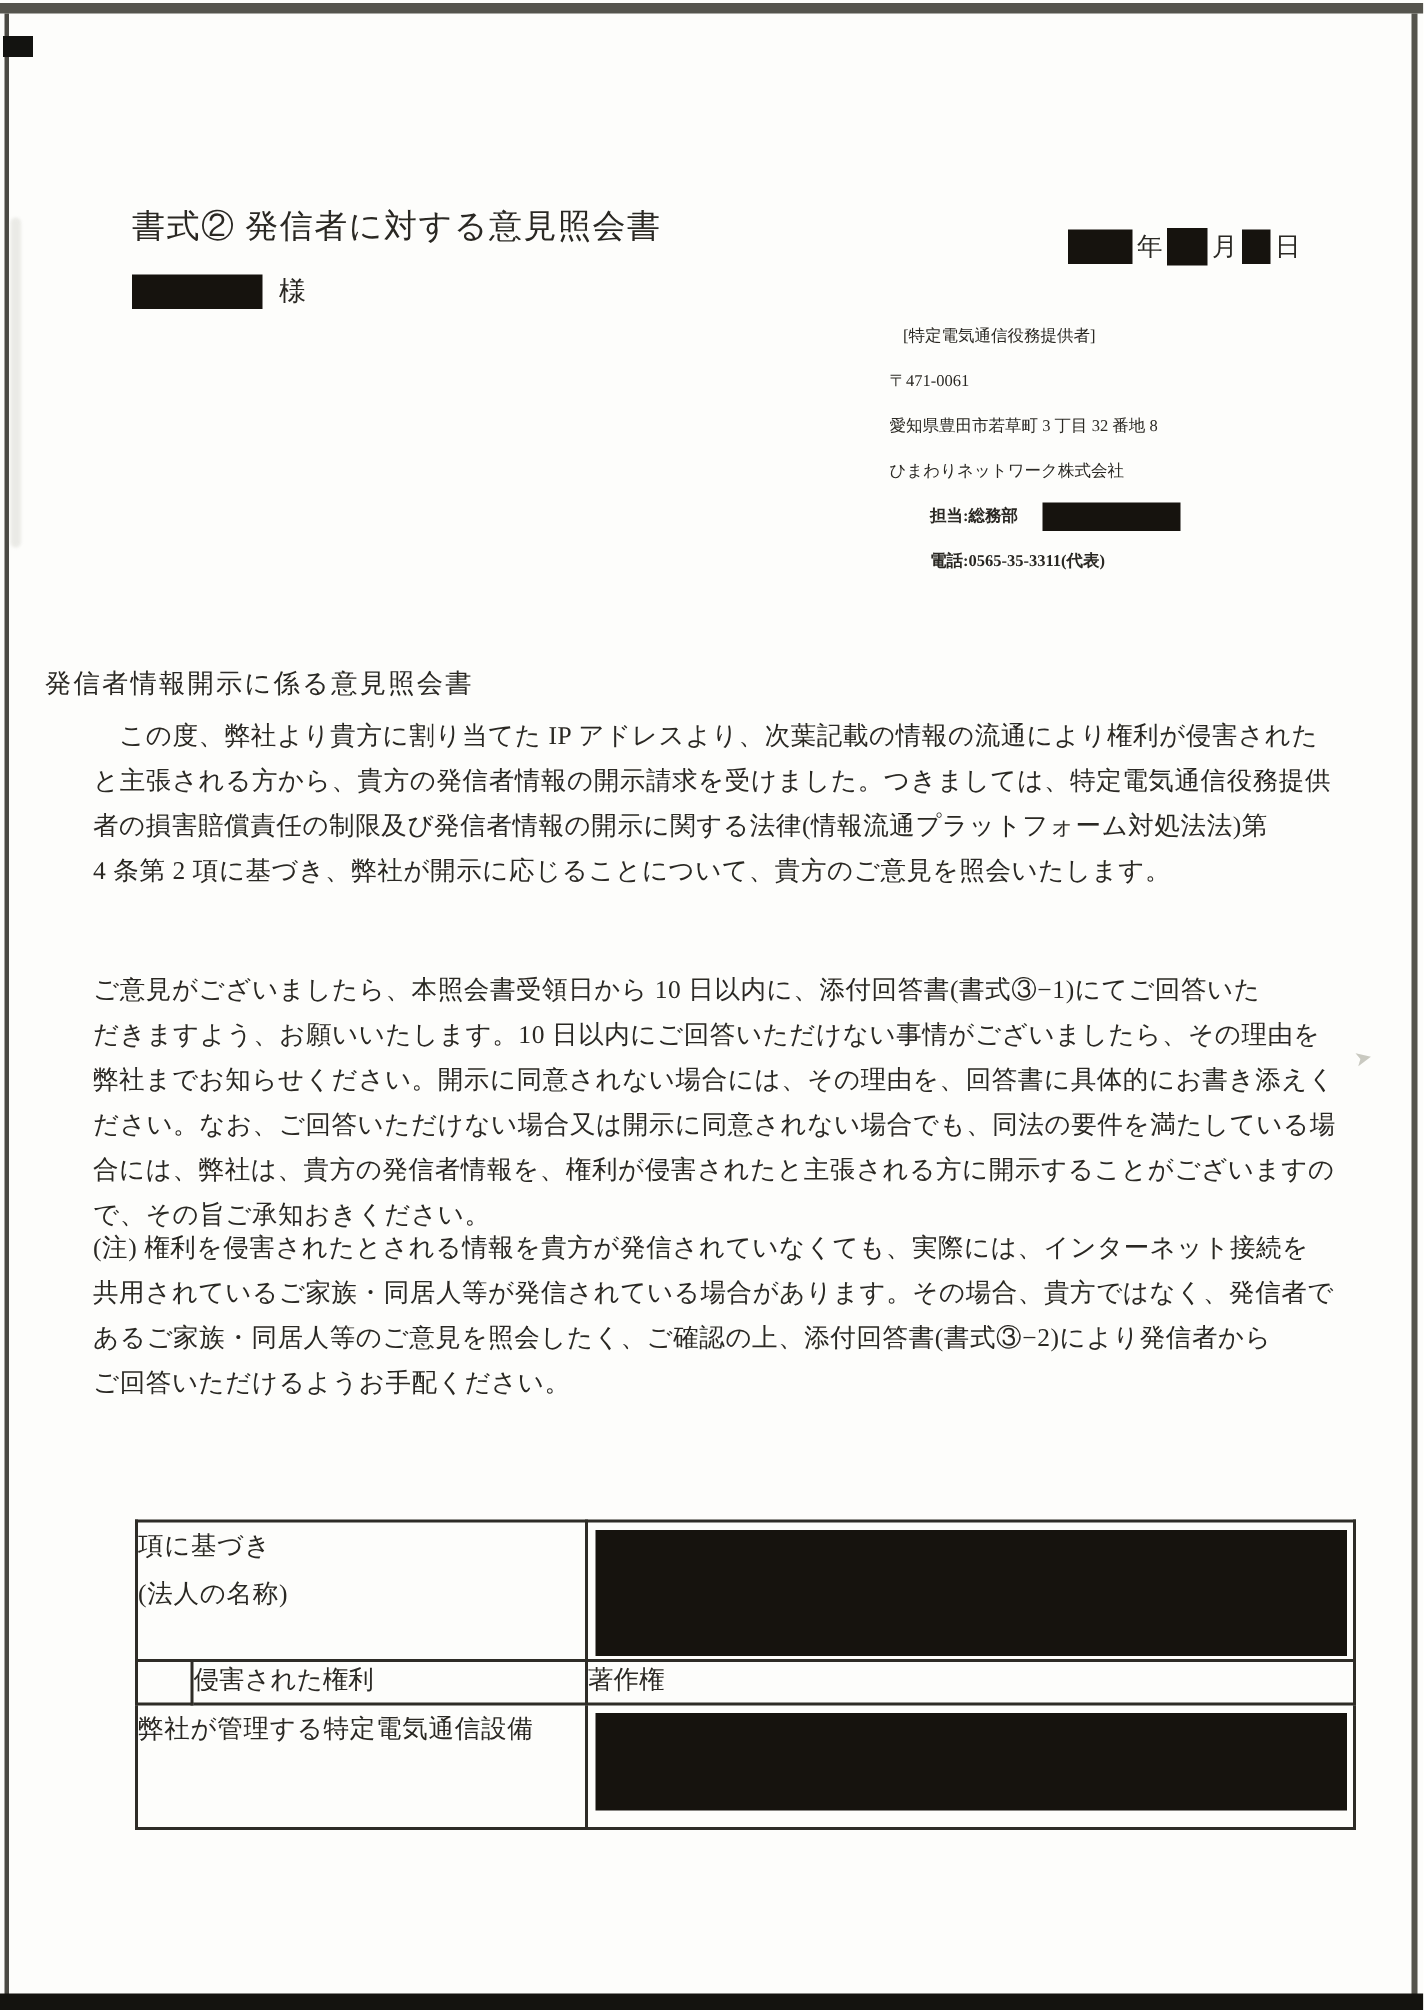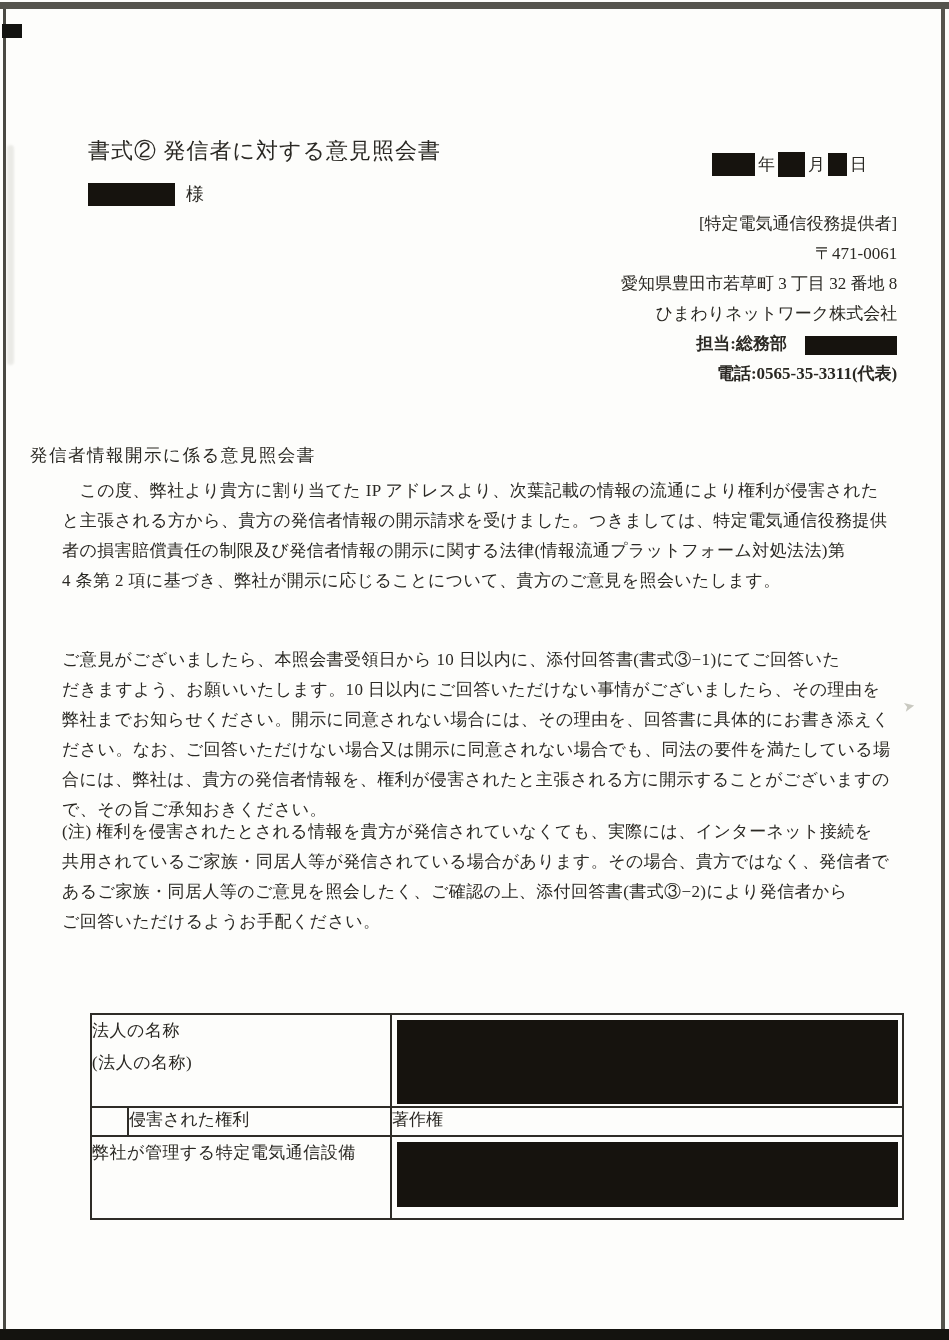--- a/index.html
+++ b/index.html
@@ -24,21 +24,21 @@
 
   .date-line{position:absolute;right:82px;top:152px;display:flex;align-items:center;font-size:17px;}
   .date-line .redact{margin:0 3px;}
   .rd-year{width:43px;height:23px;}
   .rd-month{width:27px;height:25px;}
   .rd-day{width:19px;height:23px;}
 
   .recipient{position:absolute;left:88px;top:182px;display:flex;align-items:center;font-size:18px;}
   .rd-recipient{width:87px;height:23px;margin-right:11px;}
 
-  .sender{position:absolute;left:621px;top:209px;font-size:17px;line-height:30px;white-space:nowrap;text-align:right;}
+  .sender{position:absolute;left:593px;top:209px;font-size:11px;line-height:30px;white-space:nowrap;}
   .sender .role{padding-left:9px;}
   .sender .indent{padding-left:27px;font-weight:bold;}
   .rd-contact{width:92px;height:19px;margin-left:14px;}
 
   .doc-title{position:absolute;left:30px;right:0;top:443px;text-align:left;font-size:17.5px;letter-spacing:1.5px;}
 
   .para{position:absolute;left:62px;width:836px;font-size:17px;letter-spacing:.4px;}
   .para .line{height:30px;line-height:30px;white-space:nowrap;}
   .p1{top:476px;}
   .p2{top:645px;}
@@ -125,21 +125,21 @@
 
   <table class="info-table">
     <colgroup>
         <col style="width:37px">
         <col style="width:263px">
         <col style="width:512px">
       </colgroup>
     <tbody>
         <tr>
       <td colspan="2" class="lbl" style="height:91px;">
-        <div>法人の名称</div>
+        <div>項に基づき</div>
         <div>(法人の名称)</div>
       </td>
       <td class="val">
         <span class="redact rd-row1"></span>
       </td>
     </tr>
     <tr>
       <td class="lbl3" style="height:27px;"></td>
       <td class="lbl3">侵害された権利</td>
       <td class="val3">著作権</td>

